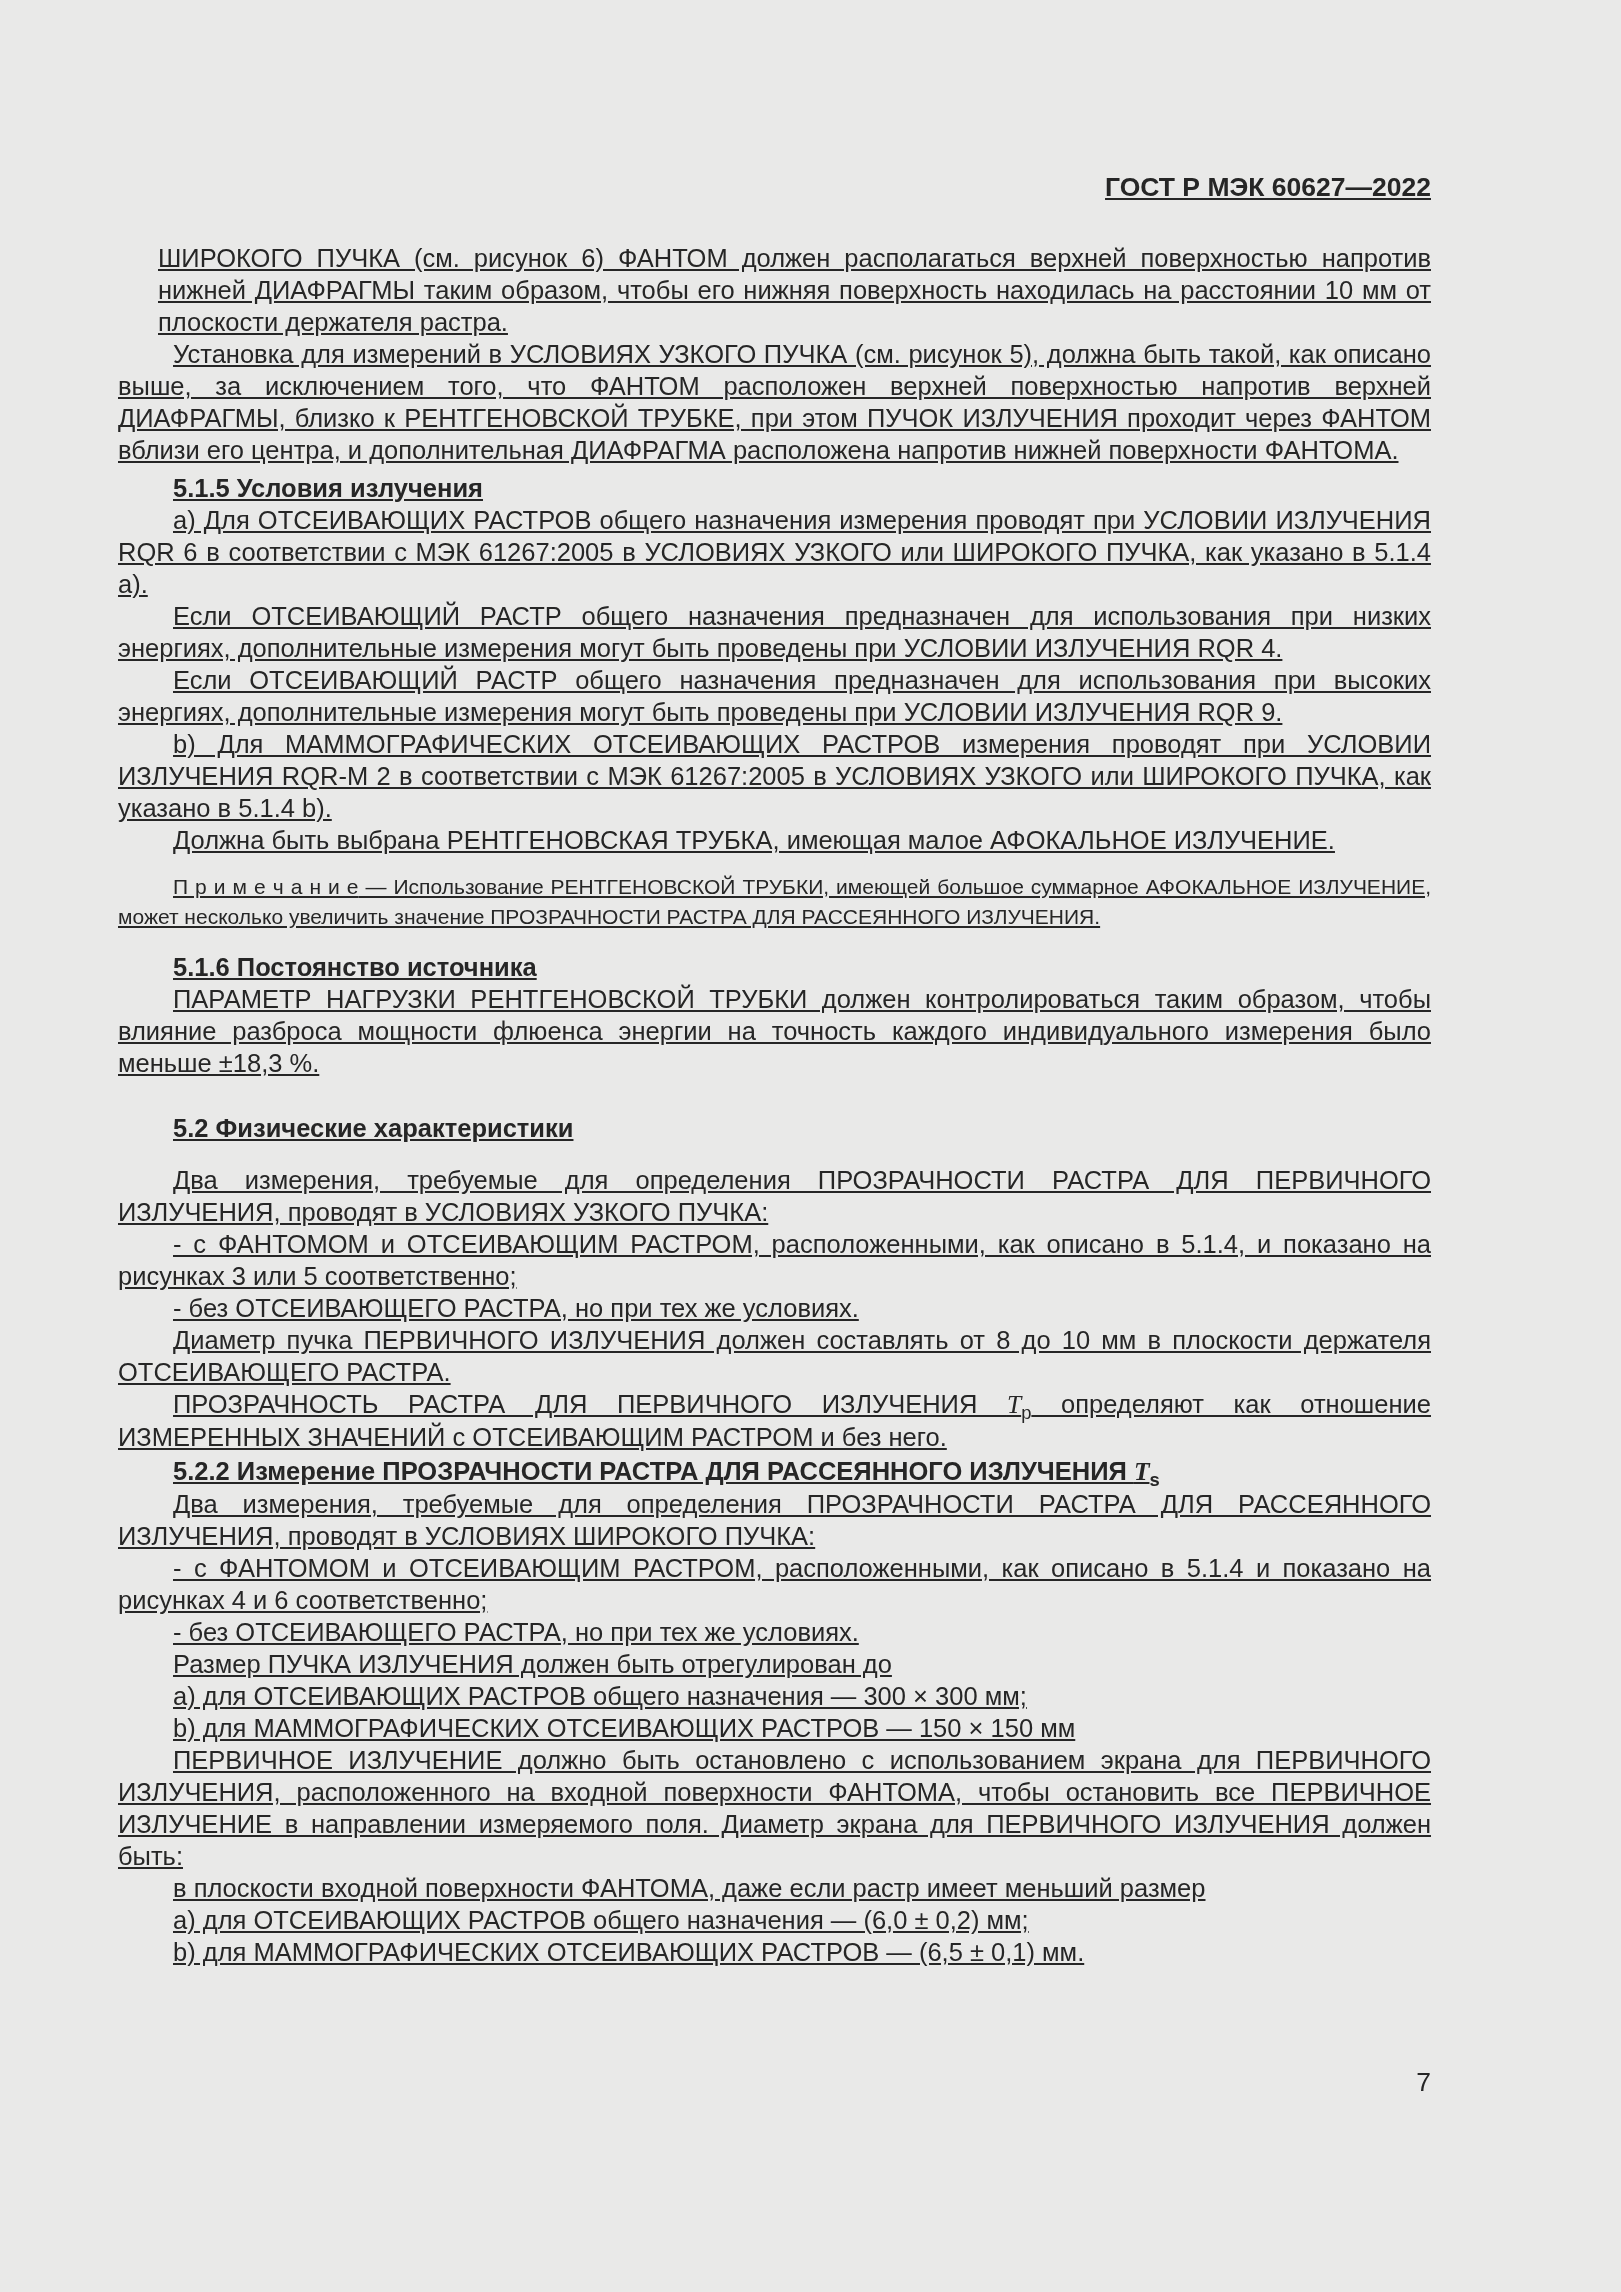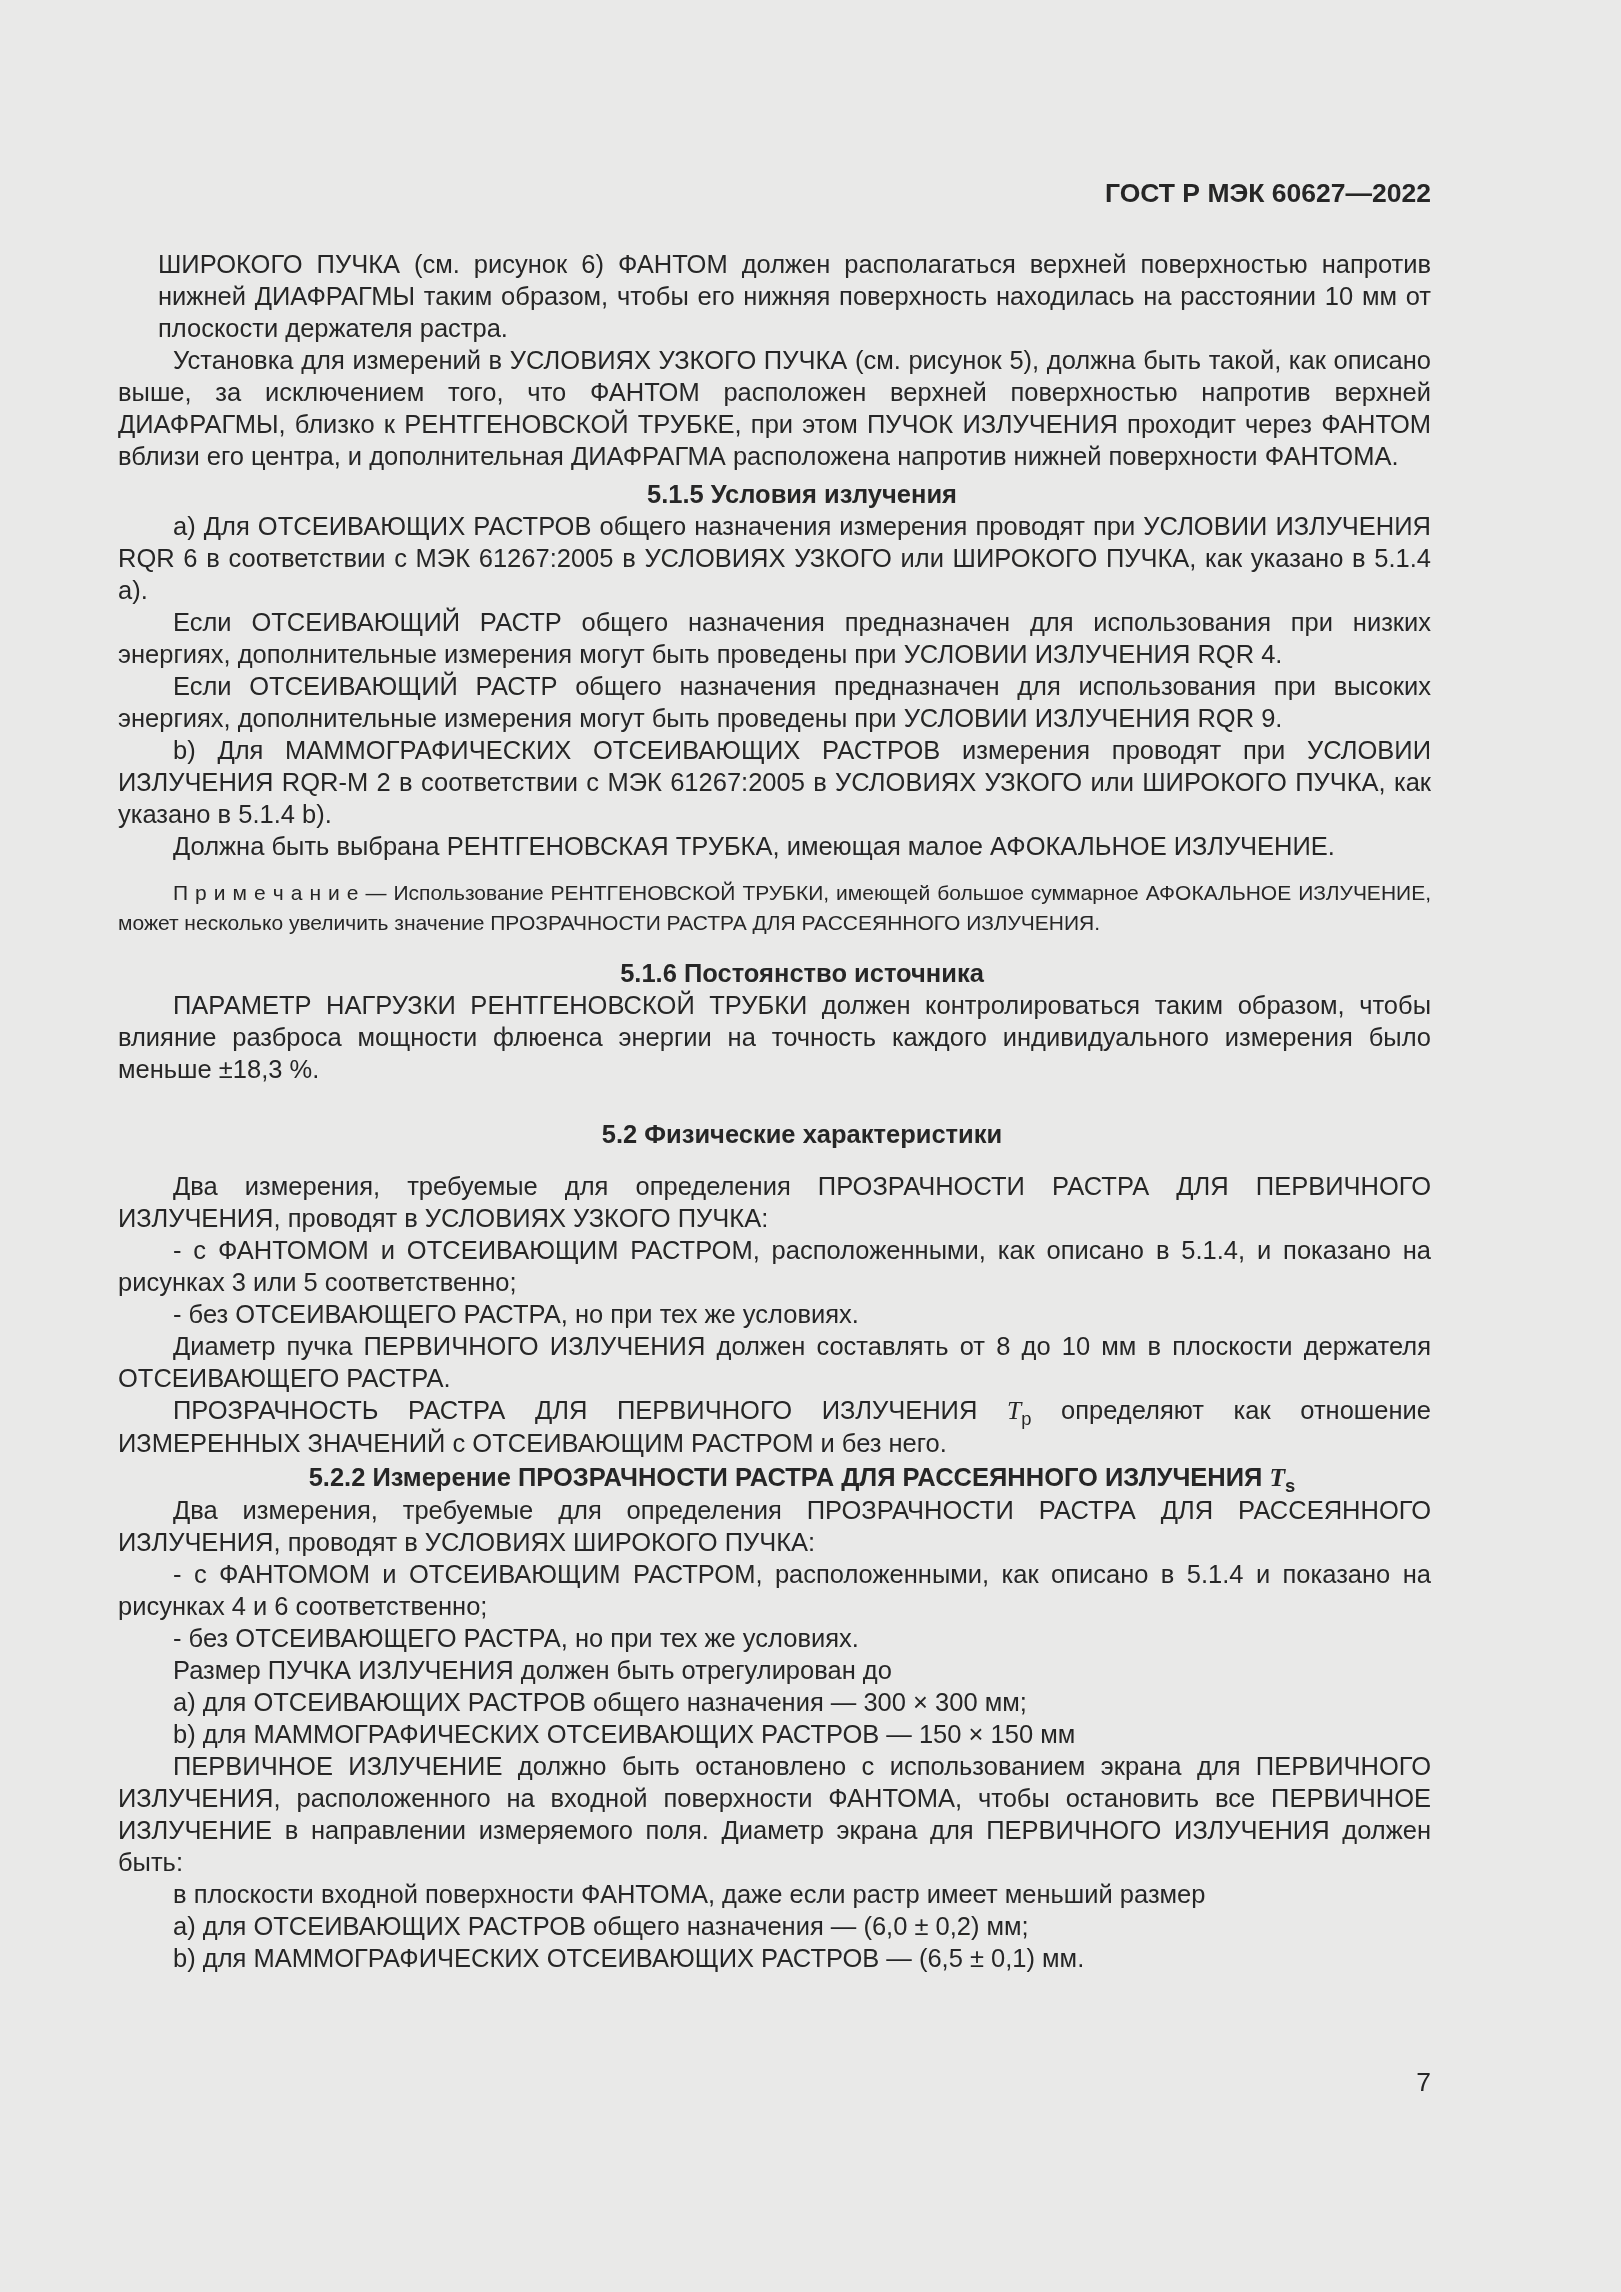--- a/index.html
+++ b/index.html
@@ -8,40 +8,41 @@
     height: 2293px;
     position: relative;
     background: #e9e9e8;
     font-family: "Liberation Sans", "DejaVu Sans", sans-serif;
     color: #262626;
     -webkit-font-smoothing: antialiased;
   }
   .page {
     position: absolute;
     left: 118px;
-    top: 177px;
+    top: 171px;
     width: 1313px;
+    text-decoration: underline;
   }
   .doc-header {
     font-weight: 700;
     font-size: 26.5px;
     line-height: 32px;
     text-align: right;
     margin: 0 0 39px 0;
   }
   p, h3, h4 {
     margin: 0;
     font-size: 25.5px;
     line-height: 32px;
     text-align: justify;
     text-indent: 55px;
     font-weight: 400;
   }
   p.noindent { text-indent: 0; margin-left: 40px; }
-  h3, h4 { font-weight: 700; text-align: center; }
+  h3, h4 { font-weight: 700; text-align: left; }
   h3.sec515 { margin-top: 5.9px; }
   h3.sec516 { margin-top: 9.8px; }
   h3.sec52  { margin-top: 33px; margin-bottom: 20px; }
   h4.sec521 { margin-top: 2px; }
   h4.sec522 { margin-top: 2px; }
   .note {
     font-size: 21px;
     line-height: 30px;
     margin: 15.7px 0 19.6px 0;
   }

